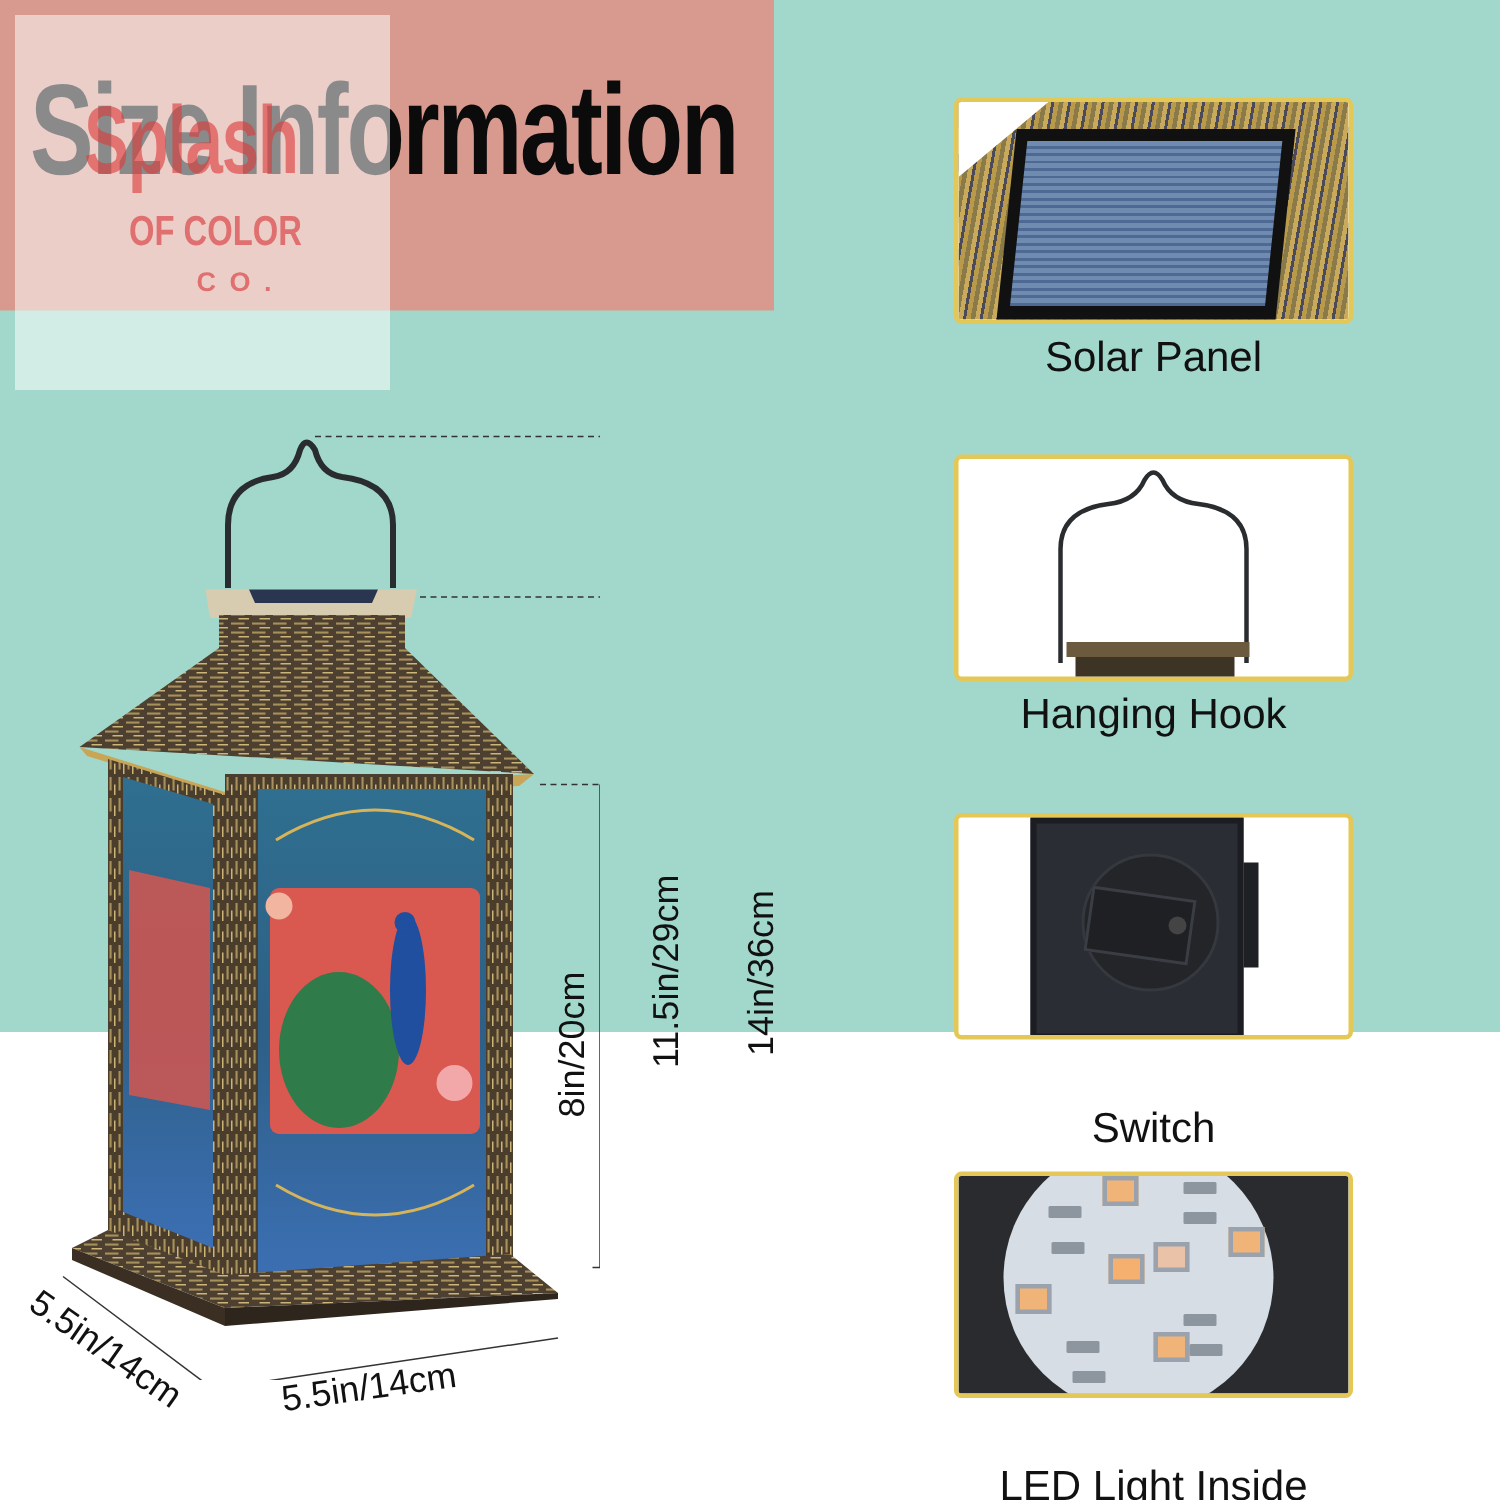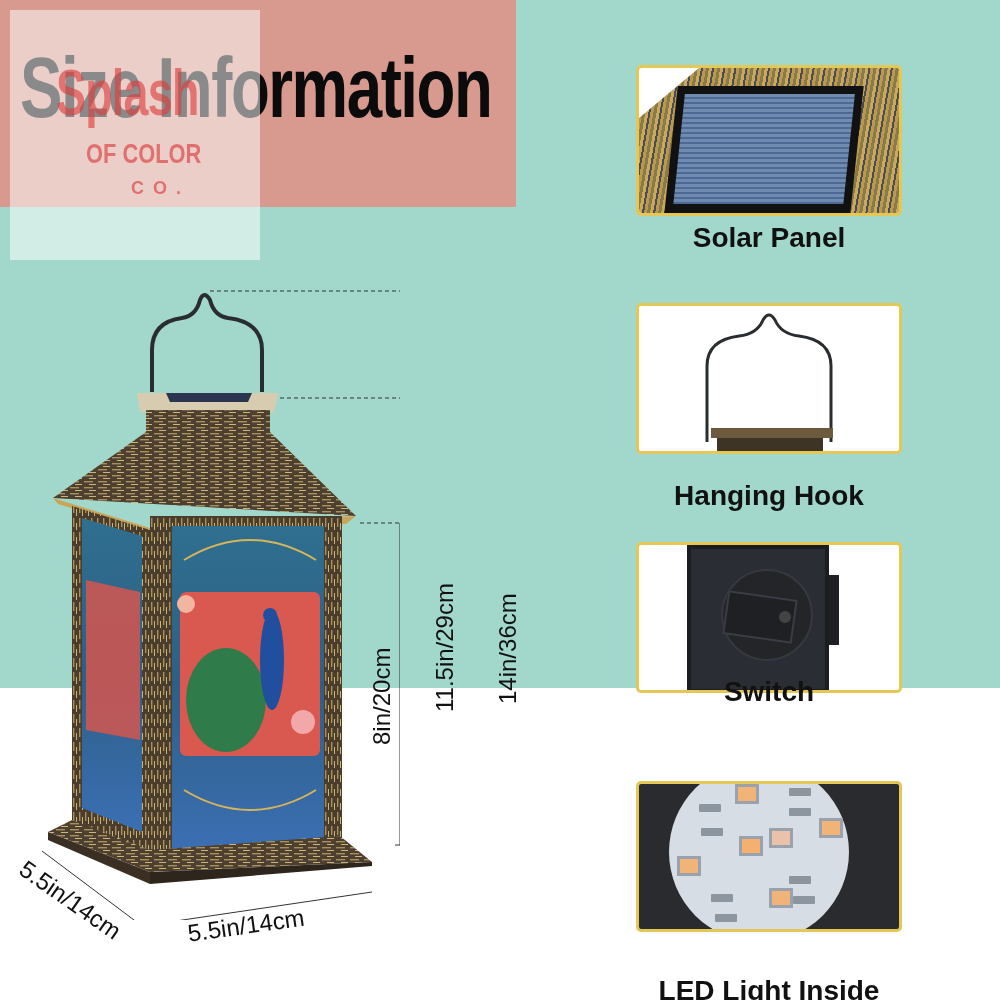--- a/index.html
+++ b/index.html
@@ -23,21 +23,21 @@
     color: rgba(220,60,60,0.62); transform: scaleX(0.7); transform-origin: left top; white-space: nowrap; letter-spacing: -1px; }
   .wm-of { position: absolute; left: 76px; top: 128px; font-weight: 700; font-size: 28px;
     color: #e07070; transform: scaleX(0.78); transform-origin: left top; white-space: nowrap; }
   .wm-co { position: absolute; left: 108px; top: 168px; font-weight: 700; font-size: 18px;
     color: #e07070; letter-spacing: 9px; white-space: nowrap; margin-left: 13px; }
 
   
   .panel { position: absolute; left: 636px; width: 266px; height: 151px;
     border: 3px solid #e3c757; border-radius: 5px; overflow: hidden; background: #ffffff; }
   .panel-label { position: absolute; left: 636px; width: 266px; text-align: center;
-    font-weight: 700; font-size: 28px; color: #111; white-space: nowrap; }
+    font-weight: 400; font-size: 28px; color: #111; white-space: nowrap; }
 
   
   .solar-frame { position: absolute; inset: 0;
     background: repeating-linear-gradient(100deg, #8a7a4a 0 3px, #c9a95a 3px 6px, #4a4a5a 6px 8px, #b89a4a 8px 11px); }
   .solar-frame::after { content: ""; position: absolute; left: 0; top: 0; width: 60px; height: 50px;
     background: #ffffff; clip-path: polygon(0 0, 100% 0, 0 100%); }
   .solar-cell { position: absolute; left: 32px; top: 18px; width: 186px; height: 128px;
     background: #111; transform: skewX(-6deg); }
   .solar-glass { position: absolute; left: 8px; top: 8px; right: 8px; bottom: 10px;
     background: repeating-linear-gradient(180deg, #6f8bb0 0 3px, #4e6a94 3px 5px); }
@@ -158,31 +158,31 @@
 </div>
 <div class="panel-label" style="top:222px;">Solar Panel</div>
 
 <div class="panel" style="top:303px;">
   <svg class="hook-svg" width="260" height="146" viewBox="0 0 260 146">
     <path d="M68 136 L68 60 Q68 34 100 30 Q118 28 124 14 Q130 4 136 14 Q142 28 160 30 Q192 34 192 60 L192 136" fill="none" stroke="#2a2d30" stroke-width="3"></path>
     <rect x="72" y="122" width="122" height="10" fill="#6b5a3d"></rect>
     <rect x="78" y="132" width="106" height="14" fill="#3e3426"></rect>
   </svg>
 </div>
-<div class="panel-label" style="top:480px;">Hanging Hook</div>
+<div class="panel-label" style="top:460px;">Hanging Hook</div>
 
 <div class="panel" style="top:542px;">
   <div class="switch-box">
     <div class="switch-circle"></div>
     <div class="switch-rect"></div>
     <div class="switch-btn"></div>
   </div>
   <div class="switch-tab"></div>
 </div>
-<div class="panel-label" style="top:676px;">Switch</div>
+<div class="panel-label" style="top:736px;">Switch</div>
 
 <div class="panel" style="top:781px;">
   <div class="led-bg"></div>
   <div class="led-board"></div>
   <div class="led-chip" style="left:96px; top:0px;"></div>
   <div class="led-chip" style="left:180px; top:34px;"></div>
   <div class="led-chip" style="left:100px; top:52px; background:#f5b070;"></div>
   <div class="led-chip" style="left:130px; top:44px; background:#e9c2a8;"></div>
   <div class="led-chip" style="left:38px; top:72px;"></div>
   <div class="led-chip" style="left:130px; top:104px;"></div>

